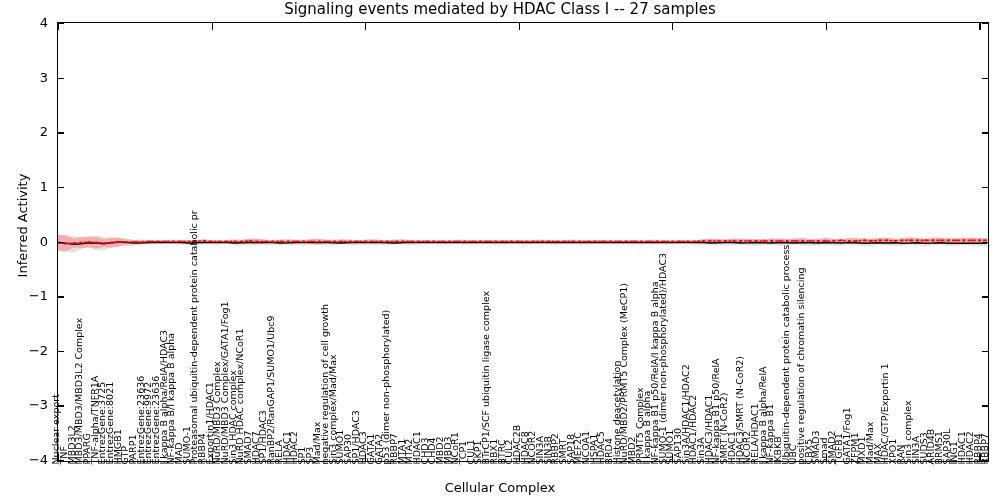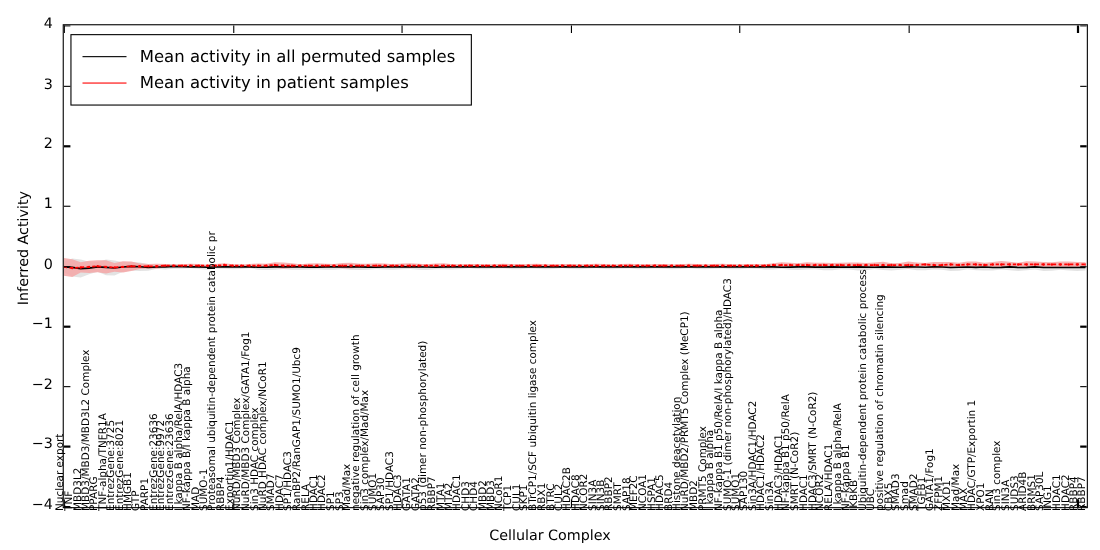--- a/index.html
+++ b/index.html
@@ -46,20 +46,21 @@
   #xlabels{position:absolute;left:57px;top:464px;width:932px;height:0;}
   .xlab{position:absolute;bottom:0;transform-origin:left bottom;
         transform:rotate(-90deg);white-space:nowrap;
         font-size:9.5px;color:#000;line-height:9.5px;}
 </style>
 </head>
 <body>
 
 <div id="root">
 
+  <div class="title">Signaling events mediated by HDAC Class I -- 27 samples</div>
 
   <div class="ylabel">Inferred Activity</div>
 
   <div id="ytickwrap">
       <div class="ytick" style="top: 22px; left: 8px; right: auto; width: 40px;">4</div>
       <div class="ytick" style="top: 76.625px; left: 8px; right: auto; width: 40px;">3</div>
       <div class="ytick" style="top: 131.25px; left: 8px; right: auto; width: 40px;">2</div>
       <div class="ytick" style="top: 185.875px; left: 8px; right: auto; width: 40px;">1</div>
       <div class="ytick" style="top: 240.5px; left: 8px; right: auto; width: 40px;">0</div>
       <div class="ytick" style="top: 295.125px; left: 8px; right: auto; width: 40px;">−1</div>
@@ -197,30 +198,20 @@
           <circle cx="882.93" cy="217.41" r="1.1" fill="#ff0000"></circle>
           <circle cx="890.61" cy="217.41" r="1.1" fill="#ff0000"></circle>
           <circle cx="898.29" cy="217.41" r="1.1" fill="#ff0000"></circle>
           <circle cx="905.97" cy="217.41" r="1.1" fill="#ff0000"></circle>
           <circle cx="913.64" cy="217.41" r="1.1" fill="#ff0000"></circle>
           <circle cx="921.32" cy="217.41" r="1.1" fill="#ff0000"></circle>
           <circle cx="929.00" cy="217.41" r="1.1" fill="#ff0000"></circle>
         </g>
     </svg>
 
-    <div class="legend">
-      <div class="legrow">
-        <span class="legline"></span>
-        <span class="legtxt">Mean activity in all permuted samples</span>
-      </div>
-      <div class="legrow">
-        <span class="legline red"></span>
-        <span class="legtxt">Mean activity in patient samples</span>
-      </div>
-    </div>
   <div class="ytickmark" style="top: 0px;"></div>
       <div class="ytickmark r" style="top: 0px;"></div>
       <div class="ytickmark" style="top: 54.625px;"></div>
       <div class="ytickmark r" style="top: 54.625px;"></div>
       <div class="ytickmark" style="top: 109.25px;"></div>
       <div class="ytickmark r" style="top: 109.25px;"></div>
       <div class="ytickmark" style="top: 163.875px;"></div>
       <div class="ytickmark r" style="top: 163.875px;"></div>
       <div class="ytickmark" style="top: 218.5px;"></div>
       <div class="ytickmark r" style="top: 218.5px;"></div>

